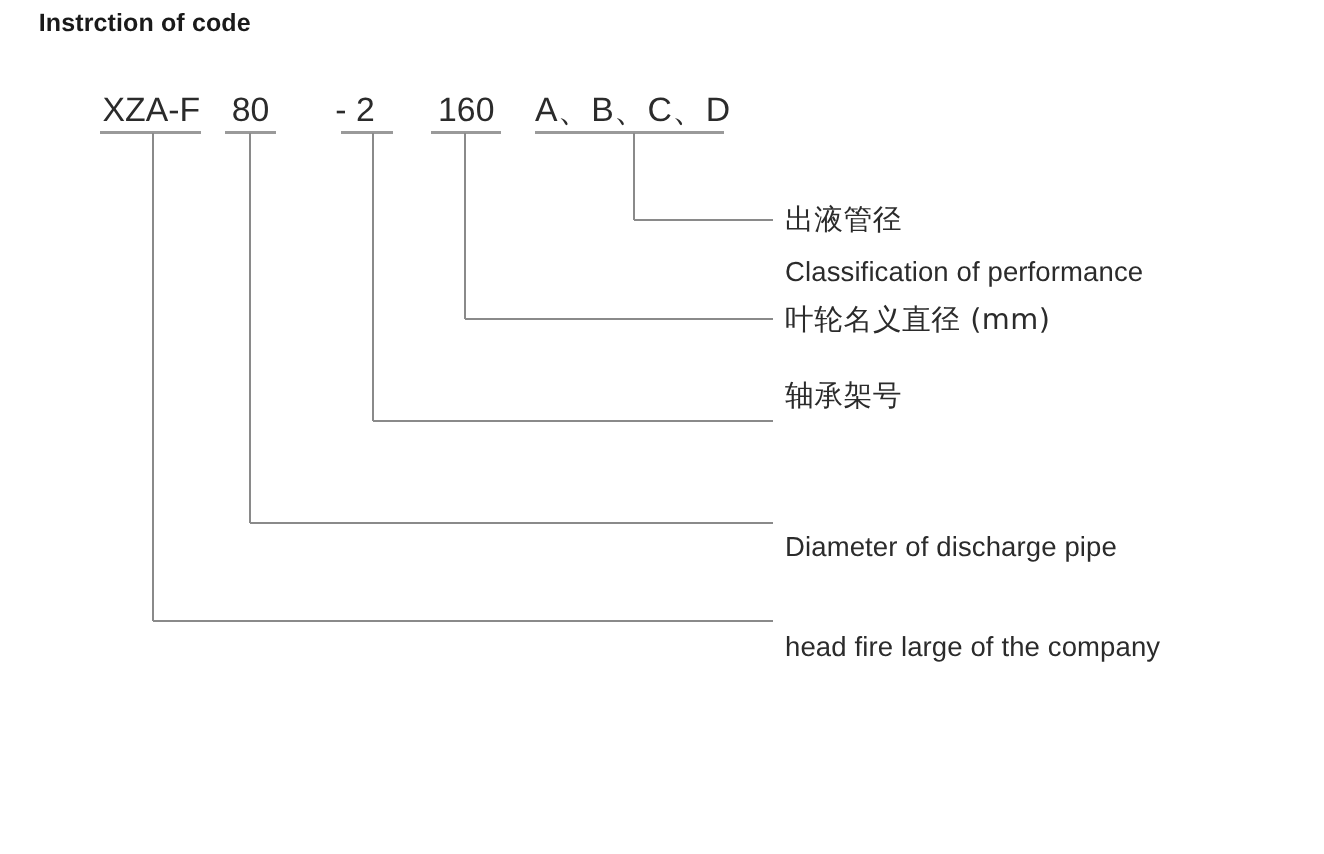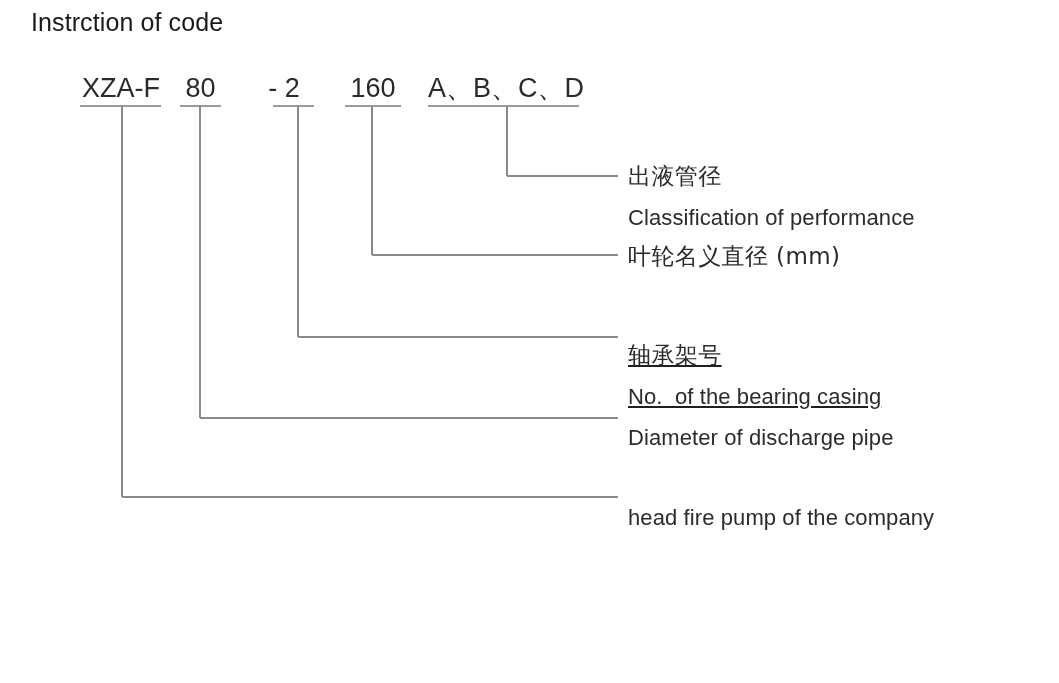--- a/index.html
+++ b/index.html
@@ -25,22 +25,22 @@
     width: 1059px;
     height: 683px;
     background: #ffffff;
   }
 
   
   .page-title {
     position: absolute;
     left: 31px;
     top: 8px;
-    font-size: 25px;
-    font-weight: normal;
+    font-size: 20px;
+    font-weight: bold;
     letter-spacing: 0.1px;
     color: #1a1a1a;
     white-space: nowrap;
   }
 
   
   .code-row {
     position: absolute;
     left: 0;
     top: 72px;
@@ -133,25 +133,24 @@
     </svg>
 
   <div id="annotation-layer">
       <div class="ann-block" style="top: 165px;">
         <div class="ann-cn">出液管径</div>
         <div class="ann-en" style="margin-top: 19px;">Classification of performance</div>
       </div>
       <div class="ann-block" style="top: 245px;">
         <div class="ann-cn">叶轮名义直径 (mm)</div>
       </div>
-      <div class="ann-block" style="top: 344px; text-decoration: underline;">
+      <div class="ann-block" style="top: 306px;">
         <div class="ann-cn">轴承架号</div>
-        <div class="ann-en" style="margin-top: 19px;">No.  of the bearing casing</div>
       </div>
       <div class="ann-block" style="top: 408px;">
         <div class="ann-en" style="margin-top: 19px;">Diameter of discharge pipe</div>
       </div>
       <div class="ann-block" style="top: 488px;">
-        <div class="ann-en" style="margin-top: 19px;">head fire pump of the company</div>
+        <div class="ann-en" style="margin-top: 19px;">head fire large of the company</div>
       </div>
     </div>
 
 </div>
 
 </body></html>

